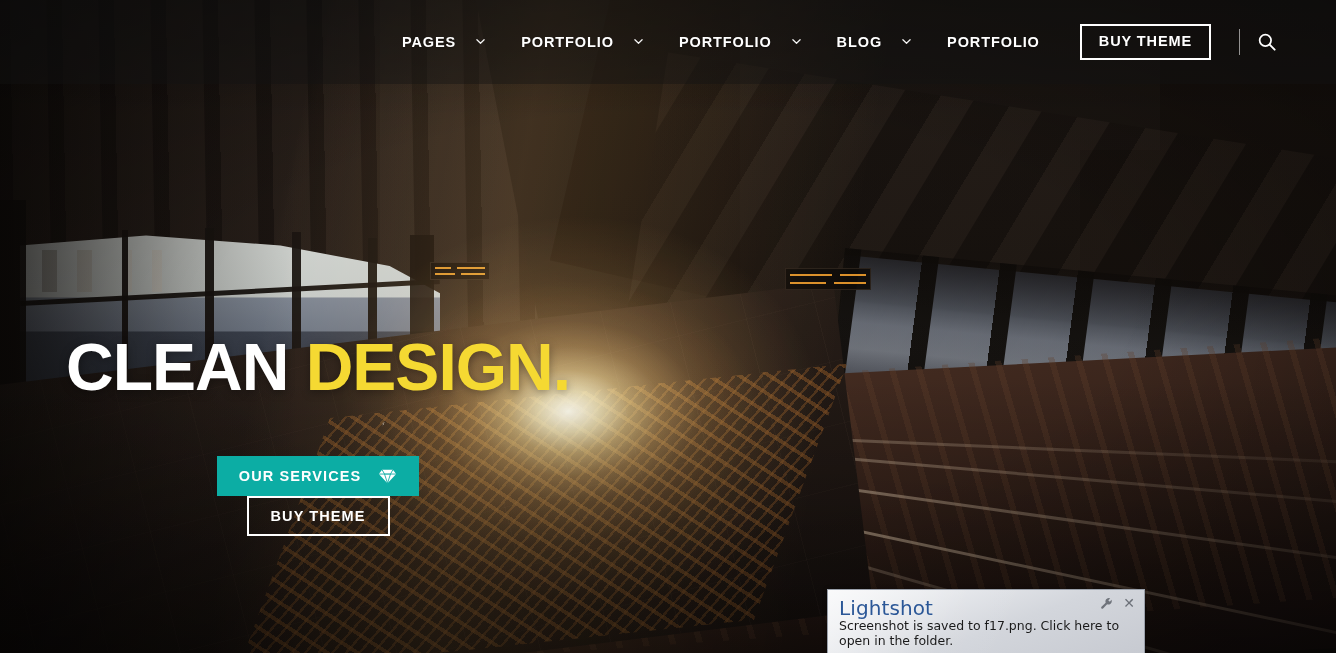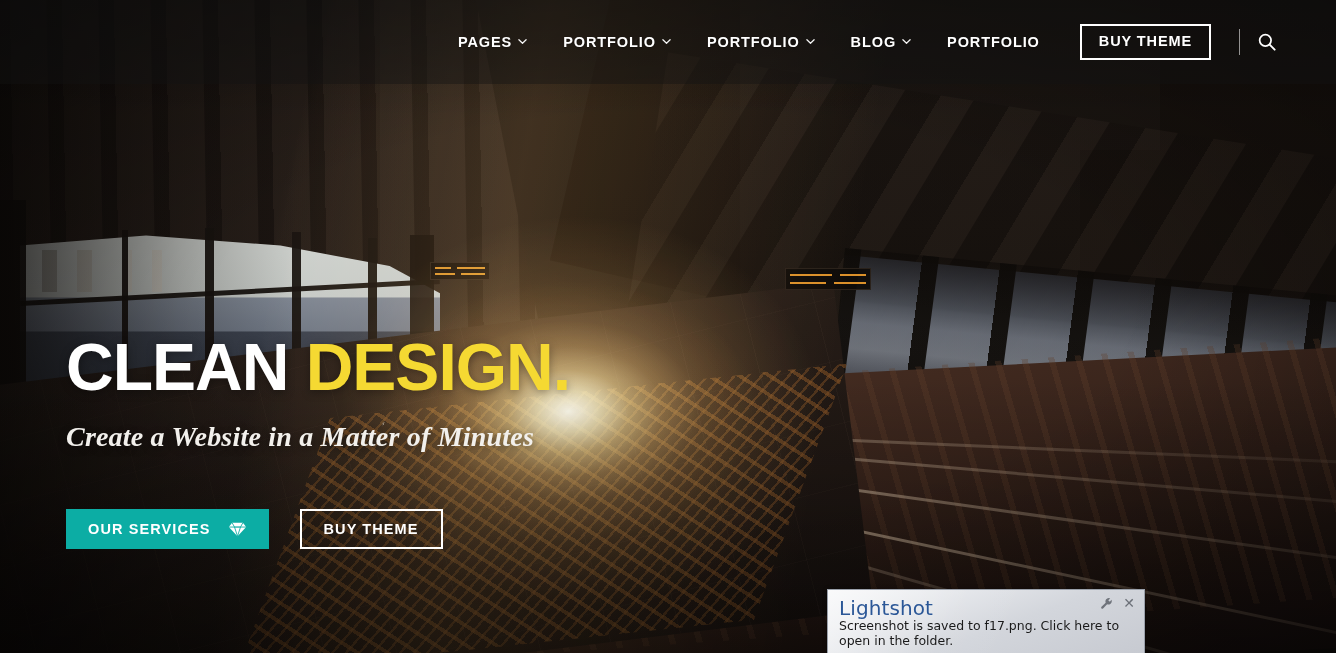--- a/index.html
+++ b/index.html
@@ -228,21 +228,21 @@
     background:rgba(18,18,18,.42);
     z-index:40;
   }
   .nav {
     position:absolute; right:0; top:0; height:84px;
     display:flex; align-items:center;
     padding-right:58px;
     gap:0;
   }
   .nav-item {
-    display:flex; align-items:center; gap:6px;
+    display:flex; align-items:center; gap:20px;
     color:#ffffff;
     font-size:14.5px; font-weight:bold; letter-spacing:.9px;
     padding:17px 18px; height:64px; cursor:pointer;
     text-shadow:0 1px 2px rgba(0,0,0,.35);
     white-space:nowrap;
   }
   .caret { width:9px; height:9px; position:relative; top:-1px; opacity:.95; }
   .caret svg { display:block; }
 
   .buy-theme-nav {
@@ -278,21 +278,21 @@
   .subtitle {
     margin-top:21px;
     font-family:"Liberation Serif", serif;
     font-style:italic; font-weight:bold;
     font-size:28px; color:#f2f0ec;
     letter-spacing:.2px; white-space:nowrap;
     text-shadow:0 2px 8px rgba(0,0,0,.45);
   }
   .hero-buttons {
     margin-top:56px;
-    display:flex; align-items:center; gap:31px;
+    display:flex; align-items:center; flex-direction:column;
   }
   .btn-primary {
     background:#0cada4;
     color:#ffffff;
     font-size:14.5px; font-weight:bold; letter-spacing:1.1px;
     padding:0 22px; height:40px;
     display:flex; align-items:center; gap:17px;
     cursor:pointer; border:none;
     font-family:"Liberation Sans", sans-serif;
   }
@@ -459,21 +459,20 @@
         </svg>
       </div>
     </div>
   </div>
 
   <div class="hero-content">
     <div class="headline">
       <span class="w">CLEAN</span><span class="w">&nbsp;</span><span class="y">DESIGN.</span>
     </div>
 
-    <div class="subtitle">Create a Website in a Matter of Minutes</div>
 
     <div class="hero-buttons">
       <button class="btn-primary">
         <span>OUR SERVICES</span>
         <span class="gem-icon">
           <svg viewBox="0 0 24 19" width="19" height="15">
             <path d="M5.2 1 L18.8 1 L23 6.4 L12 18 L1 6.4 Z" fill="#ffffff"></path>
             <path d="M1 6.4 L23 6.4" stroke="#0cada4" stroke-width="1.1"></path>
             <path d="M5.2 1 L8.2 6.4 L12 18" stroke="#0cada4" stroke-width="1.1" fill="none"></path>
             <path d="M18.8 1 L15.8 6.4 L12 18" stroke="#0cada4" stroke-width="1.1" fill="none"></path>

